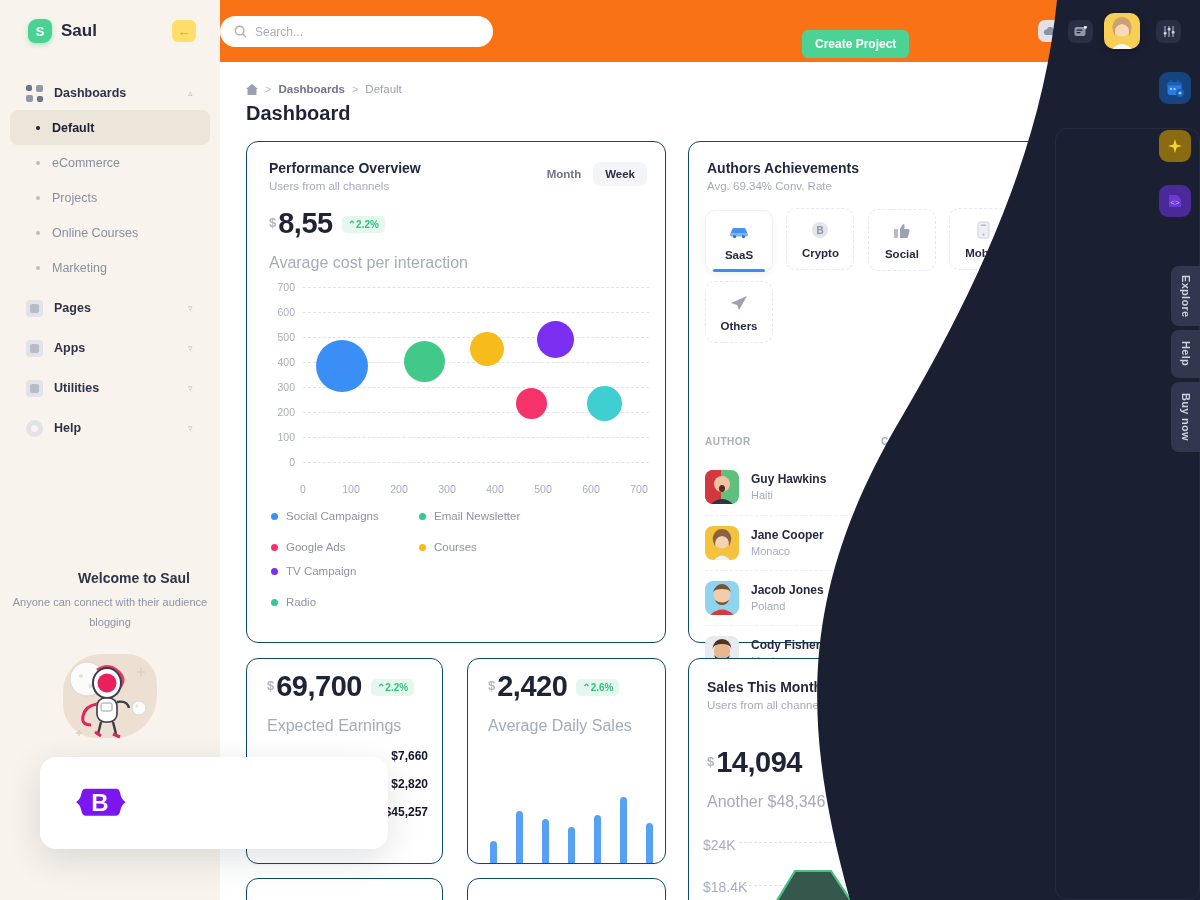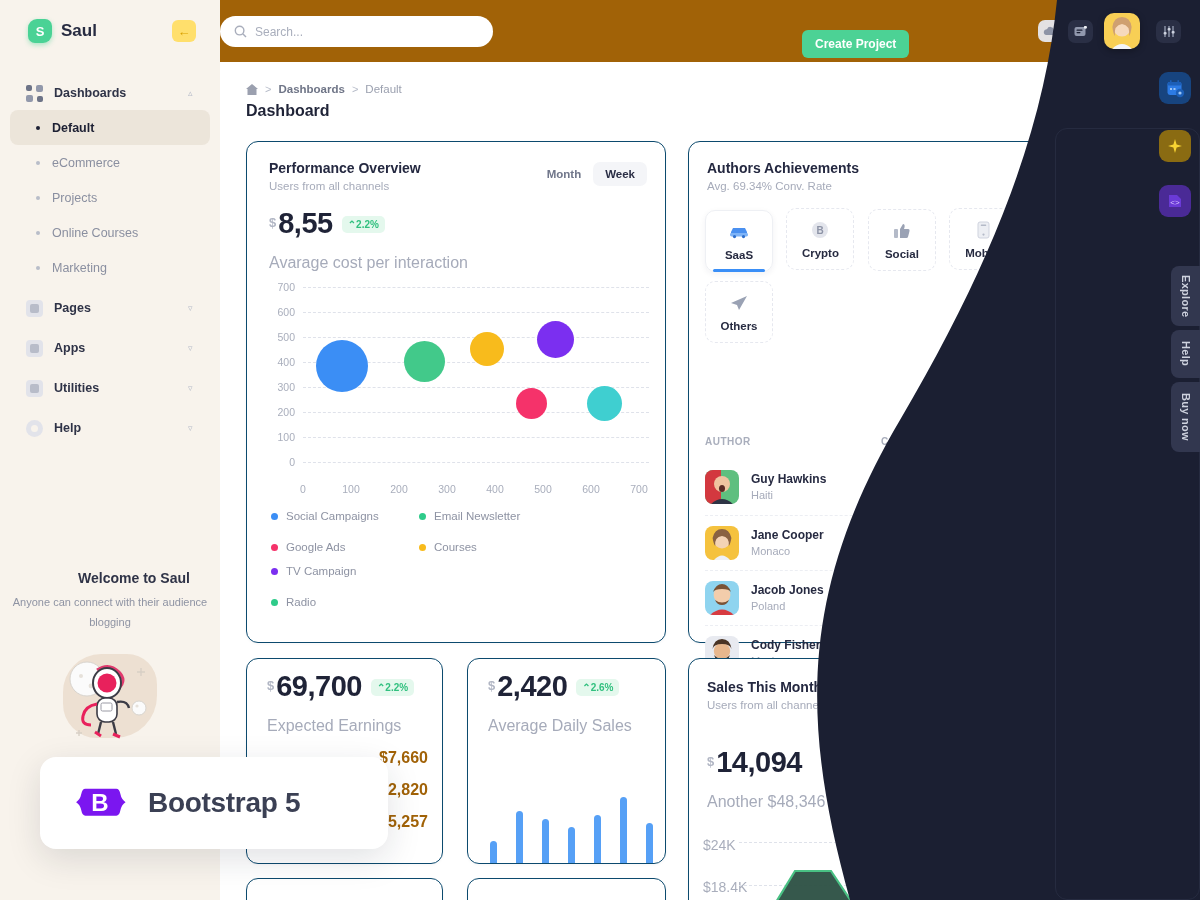--- a/index.html
+++ b/index.html
@@ -71,21 +71,21 @@
   .promo { position: absolute; left: 0; top: 570px; width: 220px; text-align: center; }
   .promo-title { font-size: 14px; font-weight: bold; color: #2f3347; padding-left: 48px; }
   .promo-sub { font-size: 11px; color: #8e93a3; line-height: 20px; margin-top: 6px; }
   .astro { margin: 14px auto 0; width: 110px; height: 100px; position: relative; }
   .astro-bg { position:absolute; left:8px; top:8px; width:94px; height:84px;
               background:#e9d9c9; border-radius:38px 30px 42px 34px; opacity:.75;}
 
   
   .topbar {
     position: absolute; left: 220px; top: 0; width: 980px; height: 62px;
-    background: #a16207;
+    background: #f97316;
   }
   .search {
     position: absolute; left: 0px; top: 16px; width: 273px; height: 31px;
     background: #fff; border-radius: 16px; display: flex; align-items: center;
     padding-left: 14px;
   }
   .search svg { flex: 0 0 13px; }
   .search input {
     border: 0; outline: 0; background: transparent; margin-left: 8px;
     font-family: "Liberation Sans", sans-serif; font-size: 12px; color: #5f6577; width: 200px;
@@ -99,21 +99,21 @@
 
   .content {
     position: absolute; left: 220px; top: 62px; width: 980px; height: 838px;
     background: #ffffff;
   }
   .crumb { position: absolute; left: 26px; top: 21px; display: flex; align-items: center; gap: 7px; }
   .crumb .home { width: 12px; height: 11px; }
   .crumb-sep { color: #b6bbc8; font-size: 11px; }
   .crumb-link { font-size: 11.5px; color: #6f7587; font-weight: bold; }
   .crumb-cur { font-size: 11.5px; color: #9ba0af; }
-  .page-title { position: absolute; left: 26px; top: 40px; font-size: 16px; font-weight: bold; color: #1f2337; }
+  .page-title { position: absolute; left: 26px; top: 40px; font-size: 20px; font-weight: bold; color: #1f2337; }
 
   
   .card { position: absolute; background: #fff; border: 1px solid #0c4a6e;
           border-radius: 12px; box-shadow: 0 1px 3px rgba(30,34,60,.035); }
   .card-title { font-size: 14px; font-weight: bold; color: #242840; }
   .card-sub { font-size: 11.5px; color: #a6abba; margin-top: 4px; }
 
   #card-perf { left: 26px; top: 79px; width: 420px; height: 502px; }
   .seg { position: absolute; right: 18px; top: 20px; display: flex; }
   .seg div { font-size: 11.5px; font-weight: bold; color: #70768a; padding: 6px 12px; border-radius: 7px; cursor: pointer; }
@@ -164,21 +164,21 @@
               border-radius: 7px; background: #f3f4f8; color: #9ba0af; font-size: 11px;
               display: flex; align-items: center; justify-content: center; cursor: pointer; }
 
   #card-earn { left: 26px; top: 596px; width: 197px; height: 206px; }
   #card-daily { left: 247px; top: 596px; width: 199px; height: 206px; }
   #card-sales { left: 468px; top: 596px; width: 420px; height: 300px; }
   #card-b1 { left: 26px; top: 816px; width: 197px; height: 84px; }
   #card-b2 { left: 247px; top: 816px; width: 199px; height: 84px; }
 
   .earn-rows { position: absolute; right: 14px; top: 90px; text-align: right; }
-  .earn-rows div { font-size: 16px; font-weight: bold; color: #a16207; margin-bottom: 14px; }
+  .earn-rows div { font-size: 12px; font-weight: bold; color: #0f172a; margin-bottom: 14px; }
 
   .bars { position: absolute; left: 22px; bottom: 0px; width: 160px; height: 70px; }
   .bar { position: absolute; bottom: 0; width: 7px; border-radius: 4px 4px 0 0; background: #56a0f6; }
 
   .sales-axis { position: absolute; left: 14px; font-size: 14px; color: #a9aebc; }
   .sales-grid { position: absolute; left: 50px; right: 10px; border-top: 1px dashed #dfe2ea; }
 
   .createbtn {
     position: absolute; left: 802px; top: 30px; height: 28px; padding: 0 13px;
     background: #4cd295; color: #fff; border-radius: 6px; font-size: 12px;
@@ -690,16 +690,15 @@
     <div class="side-tab" style="top:382px;height:70px">Buy now</div>
   </div>
 
   <div class="bs-badge">
     <div class="bs-logo">
       <svg width="56" height="52" viewBox="0 0 56 52">
         <path d="M13 2 h30 q3 0 4 4 q1 4 5 6 q-4 2 -5 6 q-1 4 -4 4 H13 q-3 0 -4 -4 q-1 -4 -5 -6 q4 -2 5 -6 q1 -4 4 -4 Z" transform="translate(0,9) scale(1.03,1.35)" fill="#7b16f0"></path>
         <text x="28" y="34" font-size="24" font-weight="bold" font-family="Liberation Sans" text-anchor="middle" fill="#ffffff">B</text>
       </svg>
     </div>
-    <div class="bs-text">Bootstrap 5</div>
   </div>
 
 </div>
 
 </body></html>

